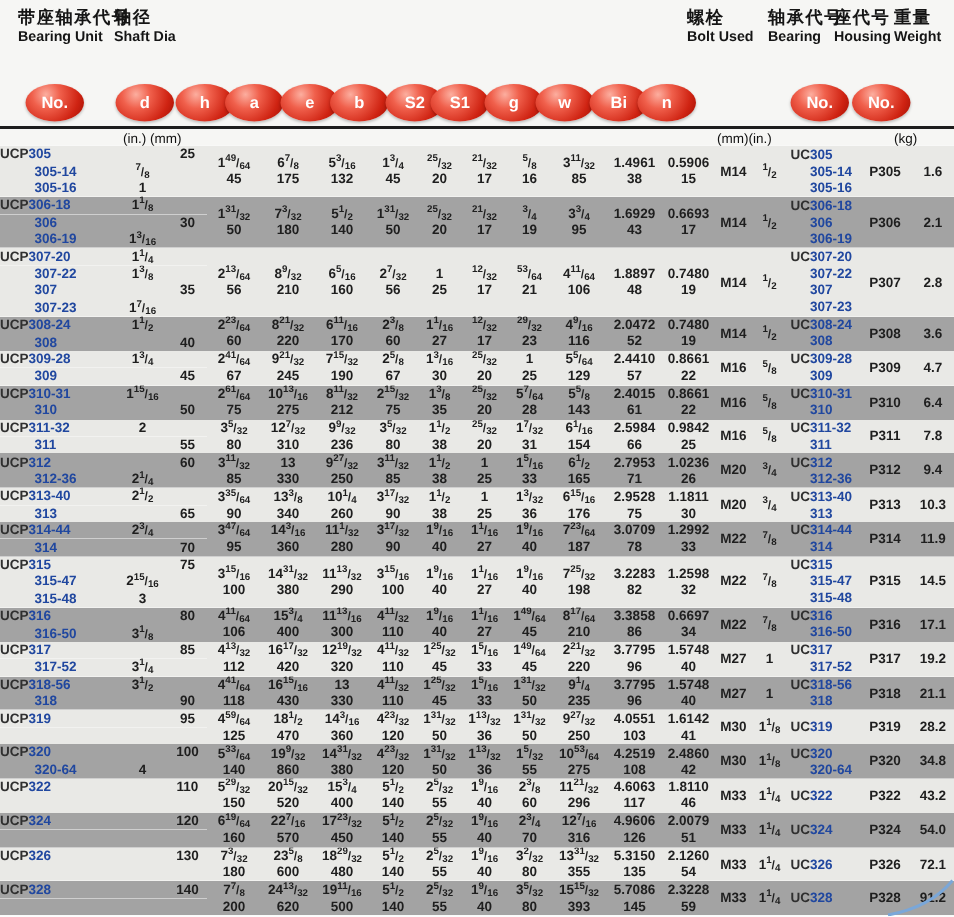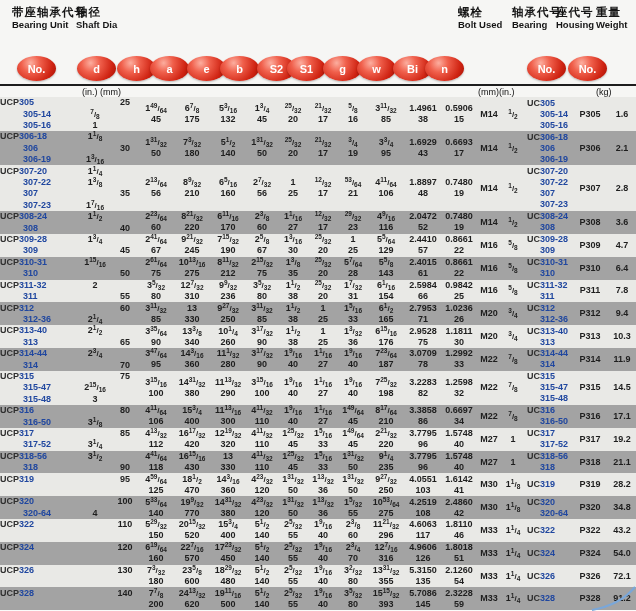--- a/index.html
+++ b/index.html
@@ -1312,21 +1312,21 @@
           <td>100</td>
           <td rowspan="2">
             <div class="pair">
               <div><span class="wh">5</span><sup>33</sup><span class="sl">/</span><sub>64</sub></div>
               <div>140</div>
             </div>
           </td>
           <td rowspan="2">
             <div class="pair">
               <div><span class="wh">19</span><sup>9</sup><span class="sl">/</span><sub>32</sub></div>
-              <div>770</div>
+              <div>860</div>
             </div>
           </td>
           <td rowspan="2">
             <div class="pair">
               <div><span class="wh">14</span><sup>31</sup><span class="sl">/</span><sub>32</sub></div>
               <div>380</div>
             </div>
           </td>
           <td rowspan="2">
             <div class="pair">
@@ -1514,21 +1514,21 @@
             </div>
           </td>
           <td rowspan="2">
             <div class="pair">
               <div>4.9606</div>
               <div>126</div>
             </div>
           </td>
           <td rowspan="2">
             <div class="pair">
-              <div>1.8018</div>
+              <div>2.0079</div>
               <div>51</div>
             </div>
           </td>
           <td rowspan="2">M33</td>
           <td rowspan="2"><span class="wh">1</span><sup>1</sup><span class="sl">/</span><sub>4</sub></td>
           <td rowspan="2" class="bl">
             <div><span class="pfx">UC</span>324</div>
           </td>
           <td rowspan="2">P324</td>
           <td rowspan="2">54.0</td>

